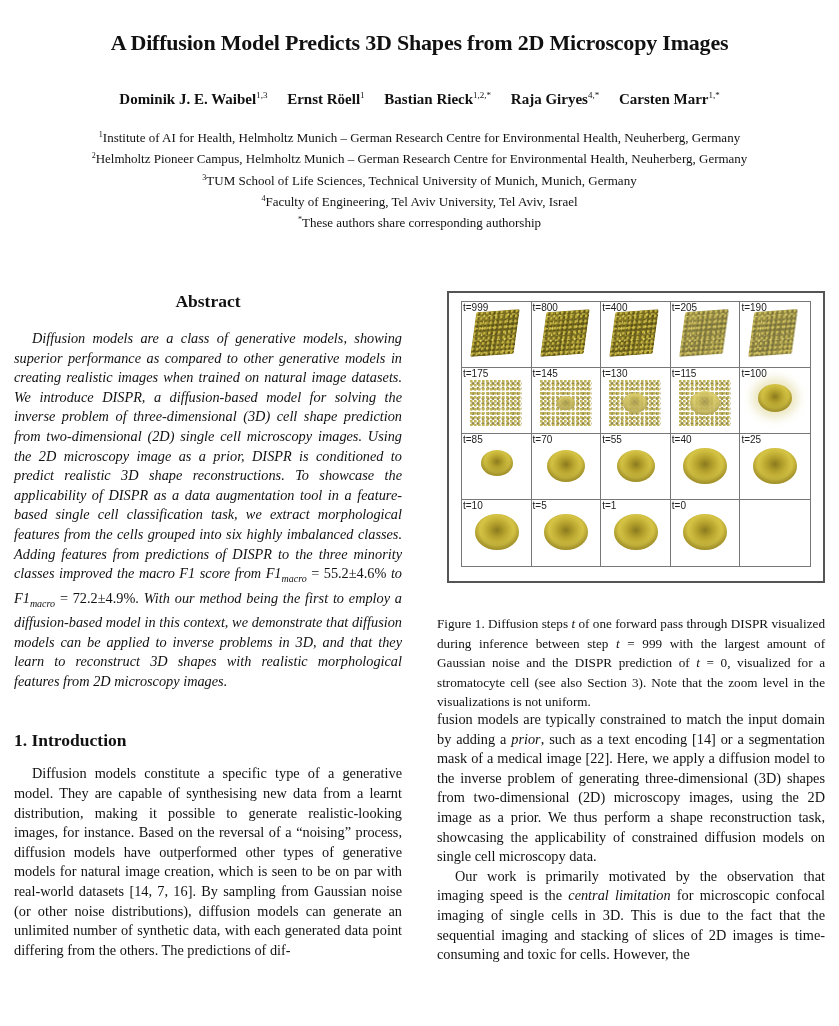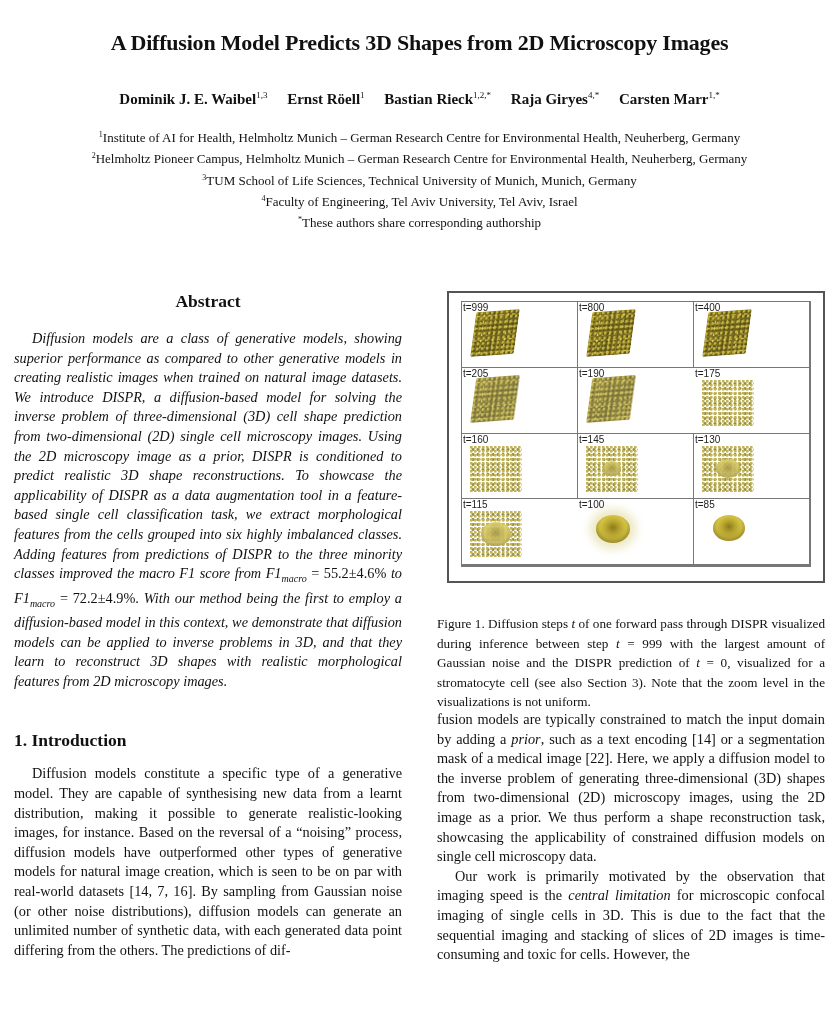--- a/index.html
+++ b/index.html
@@ -38,21 +38,21 @@
   .math { font-style: normal; }
   .math i { font-style: italic; }
   .math sub { font-size: 10px; font-style: italic; }
 
   .figure-frame {
     position: absolute; left: 447px; top: 291px; width: 378px; height: 292px;
     border: 2px solid #555; box-sizing: border-box; background: #fff;
   }
   .figure-grid {
     position: absolute; left: 12px; top: 8px; width: 348px; height: 264px;
-    display: grid; grid-template-columns: repeat(3, 1fr); grid-template-rows: repeat(4, 1fr);
+    display: grid; grid-template-columns: repeat(5, 1fr); grid-template-rows: repeat(4, 1fr);
     border: 1px solid #777;
   }
   .cell {
     position: relative; border-right: 1px solid #777; border-bottom: 1px solid #777;
     overflow: hidden;
   }
   .cell:nth-child(5n) { border-right: none; }
   .cell:nth-child(n+16) { border-bottom: none; }
   .cell-label {
     position: absolute; left: 1px; top: 0px;
@@ -145,24 +145,20 @@
       </div>
       <div class="cell">
         <span class="cell-label">t=190</span>
         <div class="shape cube soft"></div>
       </div>
       <div class="cell">
         <span class="cell-label">t=175</span>
         <div class="shape cloud"></div>
       </div>
       <div class="cell">
-        <span class="cell-label">t=160</span>
-        <div class="shape cloud"></div>
-      </div>
-      <div class="cell">
         <span class="cell-label">t=145</span>
         <div class="shape cloud">
           <div class="shape disc" style="left: 17px; top: 15.8px; width: 18px; height: 14.4px; opacity: 0.9;"></div>
         </div>
       </div>
       <div class="cell">
         <span class="cell-label">t=130</span>
         <div class="shape cloud">
           <div class="shape disc" style="left: 14px; top: 13.4px; width: 24px; height: 19.2px; opacity: 0.9;"></div>
         </div>

